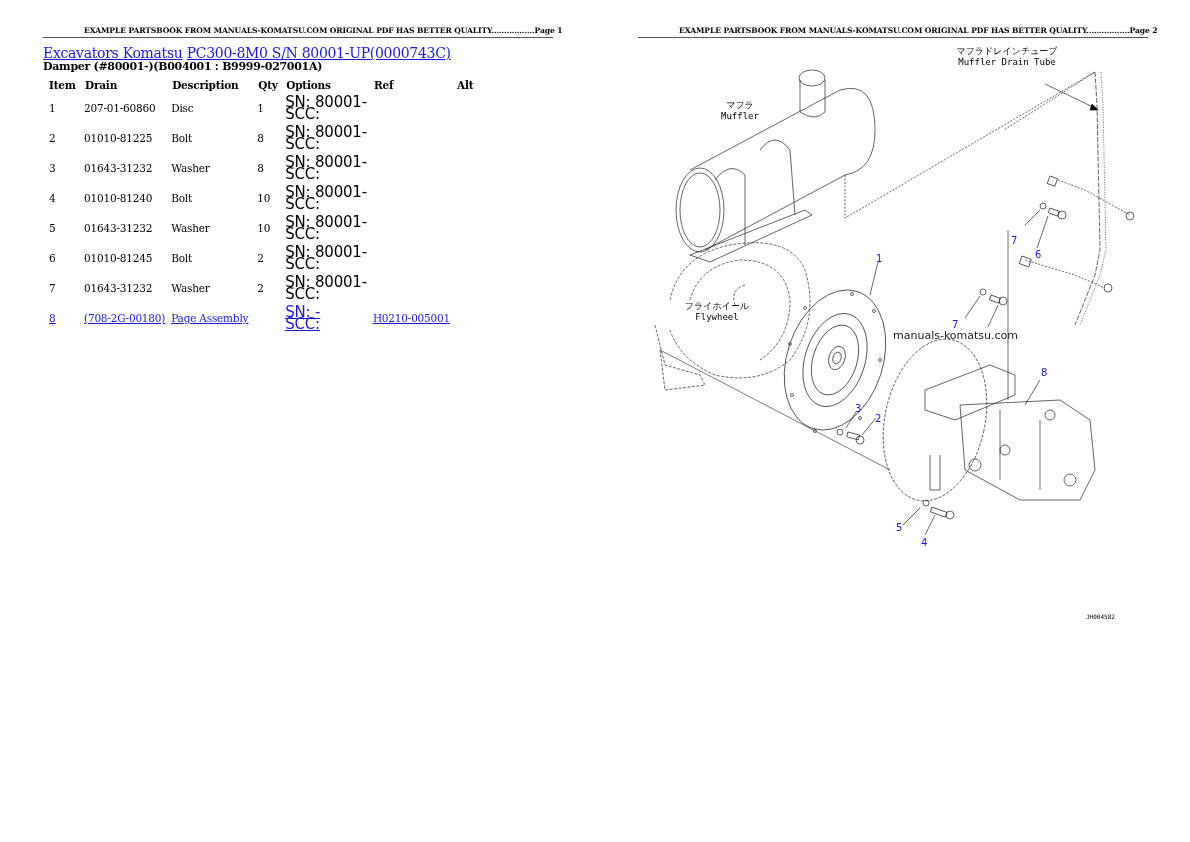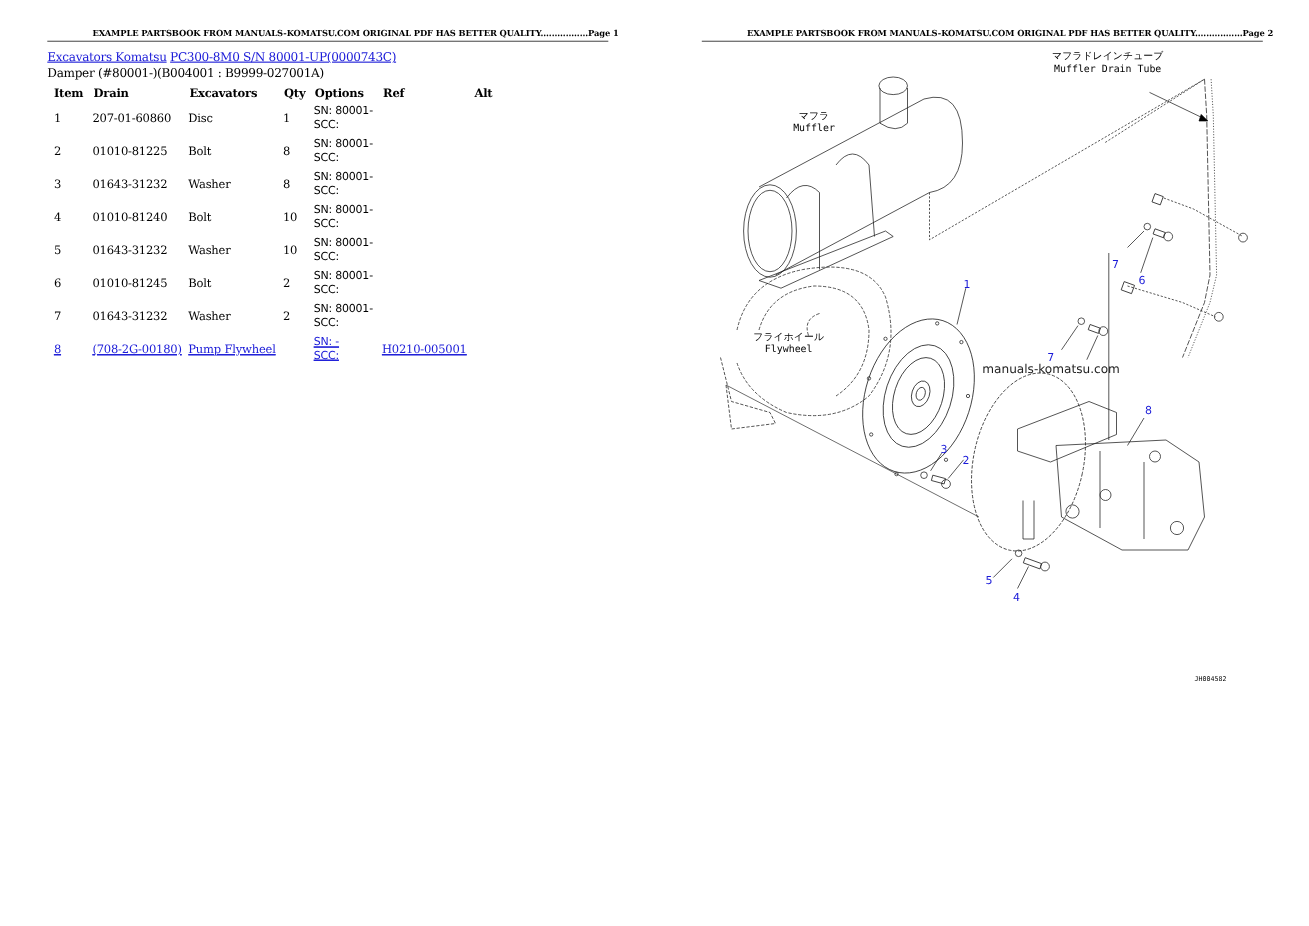--- a/index.html
+++ b/index.html
@@ -2,27 +2,27 @@
 <html><head>
 <meta charset="utf-8">
 <style>
   html, body { margin:0; padding:0; background:#ffffff; }
   body { width:1190px; height:842px; position:relative; overflow:hidden; font-family:"DejaVu Serif", serif; color:#000; }
   .page { position:absolute; top:0; height:842px; }
   .page1 { left:0; width:595px; }
   .page2 { left:595px; width:595px; }
   .hdr { position:absolute; top:26px; font-family:"DejaVu Serif", serif; font-size:7.6px; font-weight:bold; letter-spacing:-0.1px; white-space:nowrap; }
   .hdr-line { position:absolute; top:37px; height:1px; background:#555; }
-  .crumbs { position:absolute; left:43px; top:45px; font-size:11px; white-space:nowrap; font-family:"DejaVu Serif", serif; letter-spacing:-0.3px; }
+  .crumbs { position:absolute; left:43px; top:45px; font-size:14px; white-space:nowrap; font-family:"DejaVu Serif", serif; letter-spacing:-0.3px; }
   .crumbs a { color:#1a1ad8; text-decoration:underline; }
-  .subtitle { position:absolute; left:43px; top:60px; font-size:11px; white-space:nowrap; letter-spacing:-0.3px; }
+  .subtitle { position:absolute; left:43px; top:60px; font-size:11px; white-space:nowrap; letter-spacing:-0.3px;font-weight:bold; }
   table.parts { position:absolute; left:43px; top:77px; border-collapse:collapse; font-size:10.5px; letter-spacing:-0.2px; }
   table.parts th { font-weight:bold; text-align:left; padding:0 4px; height:16px; font-size:10.5px; }
   table.parts td { padding:0 3px; height:30px; vertical-align:middle; white-space:nowrap; }
-  td.opt { font-family:"DejaVu Sans", sans-serif; font-size:10px; line-height:12px; }
+  td.opt { font-family:"DejaVu Sans", sans-serif; font-size:15px; line-height:12px; }
   tr.link td, tr.link td a { color:#1a1ad8; text-decoration:underline; }
   .c-item { width:28px; padding-left:6px !important; }
   .c-part { width:76px; }
   .c-desc { width:78px; }
   .c-qty { width:20px; }
   .c-opt { width:54px; }
   .c-ref { width:72px; }
   .c-alt { width:30px; }
   .diagram { position:absolute; left:640px; top:38px; width:520px; height:600px; }
   .callout { font-family:"DejaVu Sans", sans-serif; font-size:10px; fill:#1a1ad8; }
@@ -40,21 +40,21 @@
     <a href="#">Excavators Komatsu</a>
     <a href="#">PC300-8M0 S/N 80001-UP(0000743C)</a>
   </div>
   <div class="subtitle">Damper (#80001-)(B004001 : B9999-027001A)</div>
 
   <table class="parts">
     <thead>
       <tr>
         <th class="c-item">Item</th>
         <th class="c-part">Drain</th>
-        <th class="c-desc">Excavators</th>
+        <th class="c-desc">Description</th>
         <th class="c-qty">Qty</th>
         <th class="c-opt">Options</th>
         <th class="c-ref">Ref</th>
         <th class="c-alt">Alt</th>
       </tr>
     </thead>
     <tbody>
       <tr>
         <td class="c-item">1</td>
         <td>207-01-60860</td>
@@ -114,21 +114,21 @@
         <td>01643-31232</td>
         <td>Washer</td>
         <td>2</td>
         <td class="opt"><span>SN: 80001-</span><br><span>SCC:</span></td>
         <td></td>
         <td></td>
       </tr>
       <tr class="link">
         <td class="c-item"><a href="#">8</a></td>
         <td><a href="#">(708-2G-00180)</a></td>
-        <td><a href="#">Pump Flywheel</a></td>
+        <td><a href="#">Page Assembly</a></td>
         <td></td>
         <td class="opt"><a href="#"><span>SN: -</span><br><span>SCC:</span></a></td>
         <td><a href="#">H0210-005001</a></td>
         <td></td>
       </tr>
     </tbody>
   </table>
 </div>
 
 <div class="page page2">

